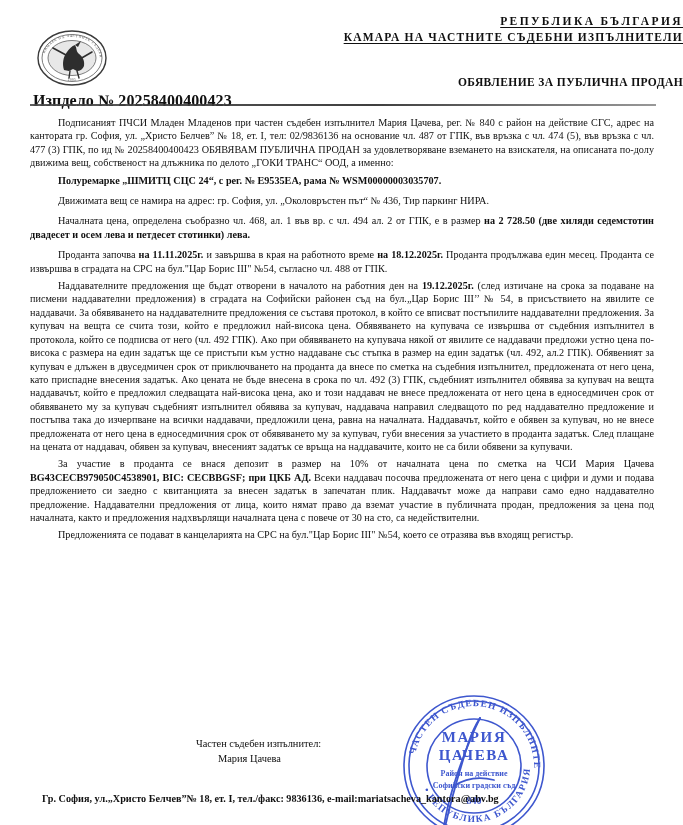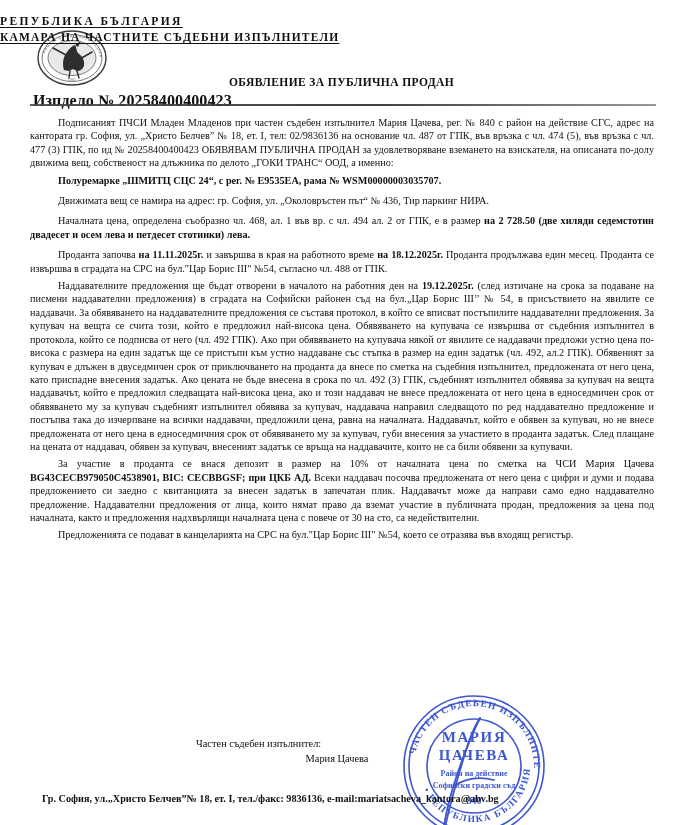--- a/index.html
+++ b/index.html
@@ -21,21 +21,21 @@
     overflow: hidden;
     box-sizing: border-box;
   }
 
   
   .header-block {
     position: absolute;
     top: 14px;
     left: 0;
     width: 683px;
-    text-align: left;
+    text-align: right;
   }
   .hdr-line1 {
     font-size: 11.5px;
     font-weight: bold;
     letter-spacing: 2.4px;
     text-decoration: underline;
     text-underline-offset: 2px;
     line-height: 15px;
     white-space: nowrap;
   }
@@ -58,21 +58,21 @@
     width: 72px;
     height: 60px;
   }
 
   
   .doc-title {
     position: absolute;
     top: 76px;
     left: 0;
     width: 683px;
-    text-align: center;
+    text-align: right;
     font-size: 11.5px;
     font-weight: bold;
     letter-spacing: 0.4px;
   }
 
   
   .caseno {
     position: absolute;
     top: 92px;
     left: 33px;
@@ -113,21 +113,21 @@
   .signature {
     position: absolute;
     top: 736px;
     left: 196px;
     width: 260px;
     font-size: 10.4px;
     line-height: 15px;
     font-family: Liberation Serif, serif;
   }
   .sig-role { text-align: left; }
-  .sig-name { text-align: center; padding-left: 22px; }
+  .sig-name { padding-left: 22px; }
 
   
   .footer {
     position: absolute;
     top: 793px;
     left: 42px;
     font-size: 10.2px;
     font-weight: bold;
     white-space: nowrap;
   }

